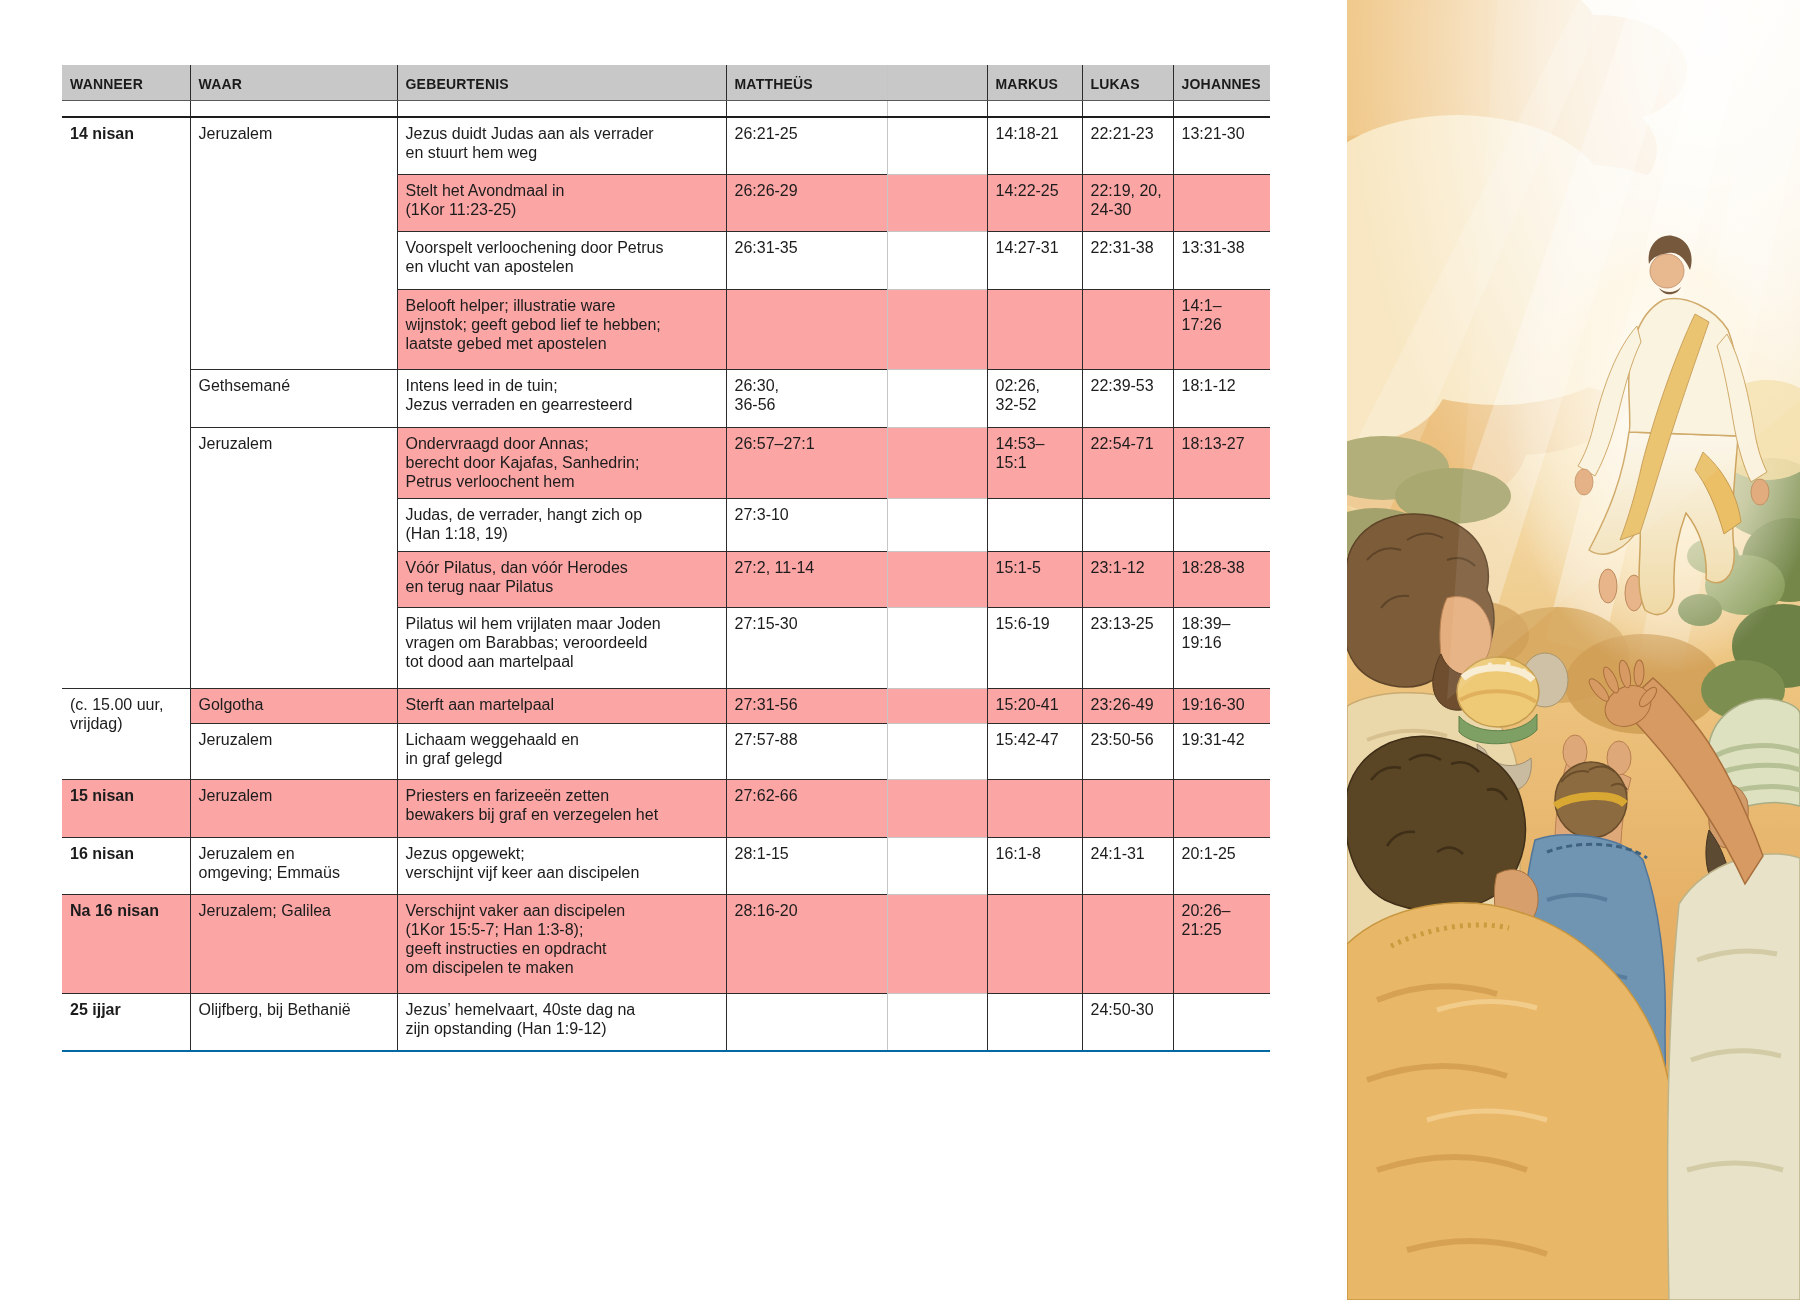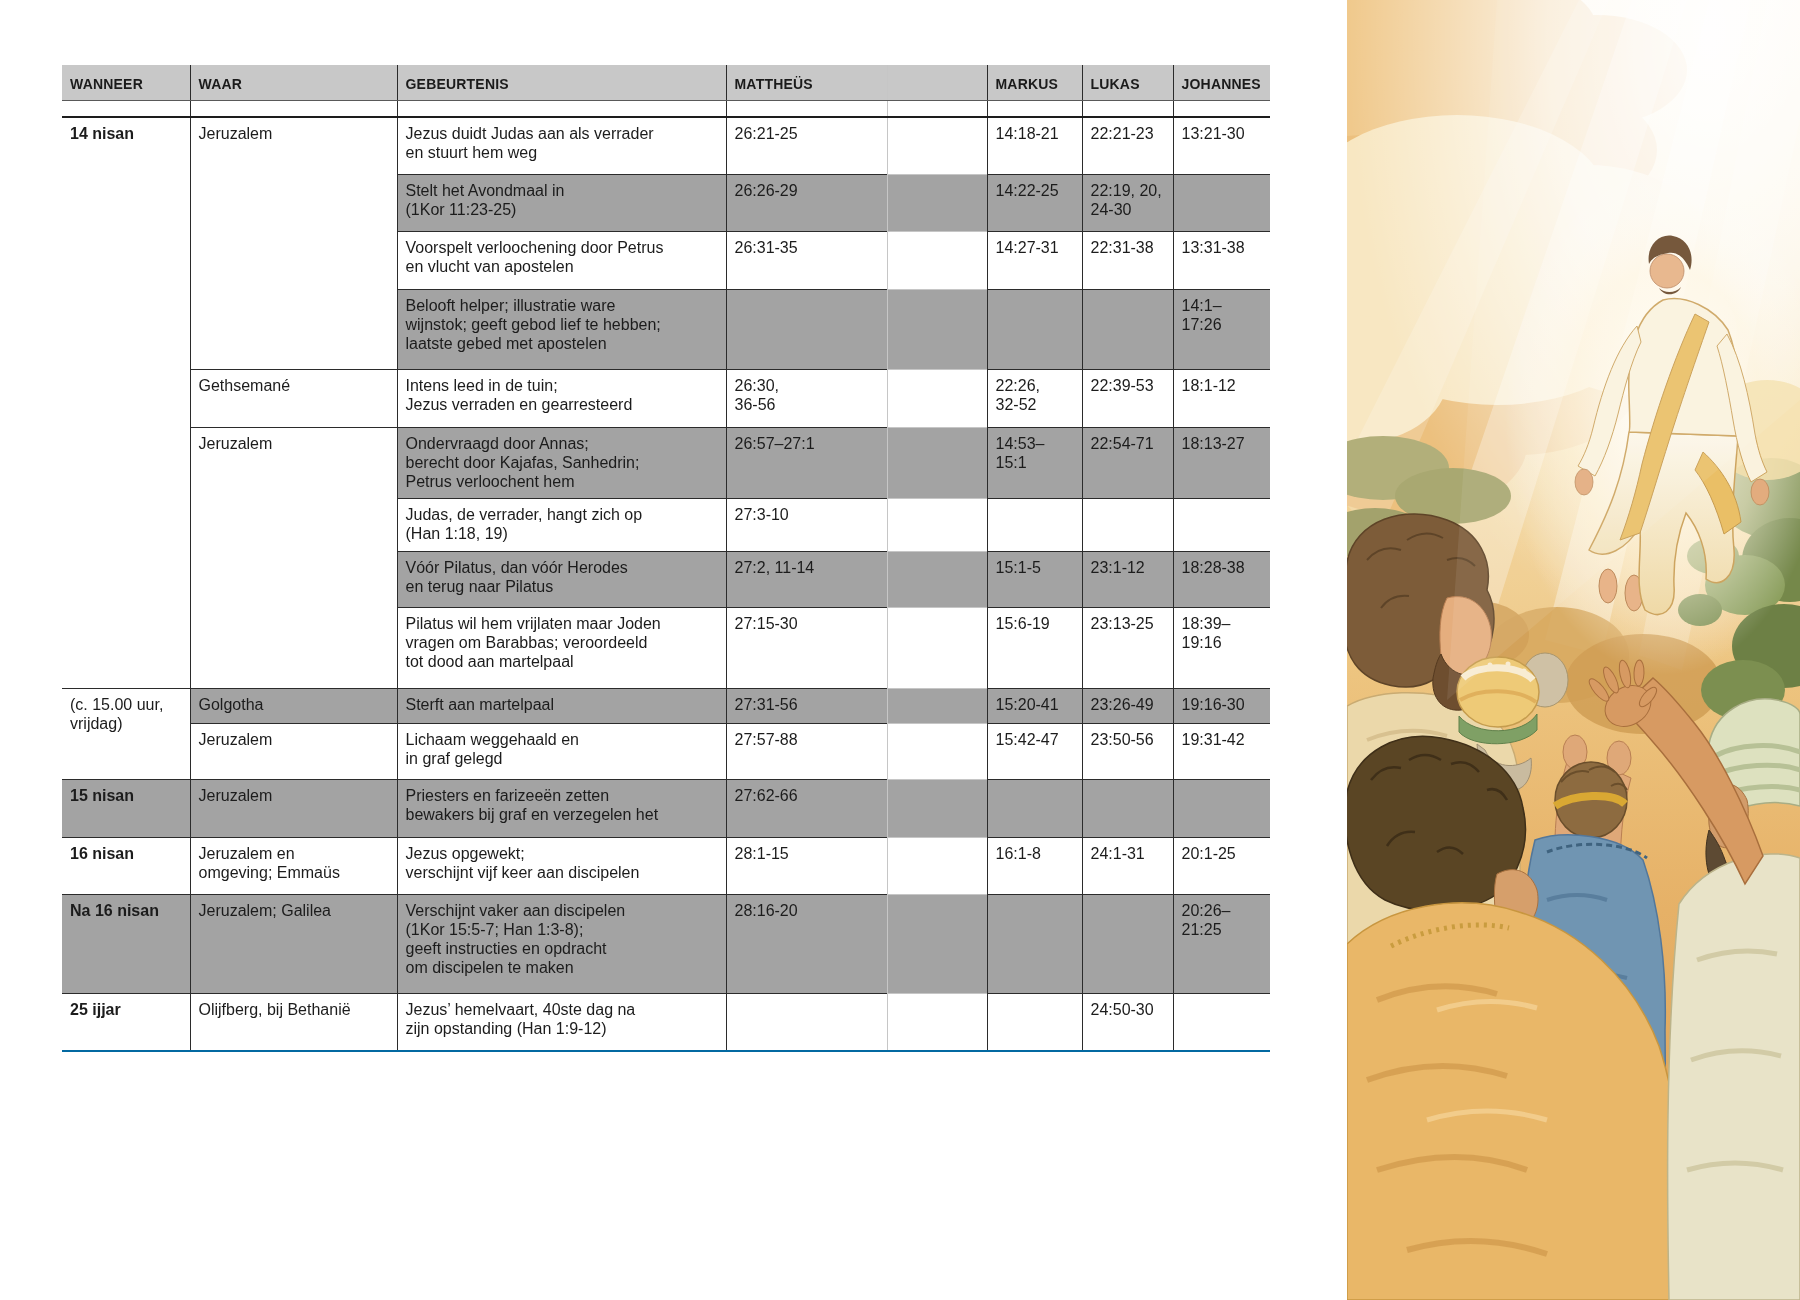--- a/index.html
+++ b/index.html
@@ -16,21 +16,21 @@
             white-space:pre-line;border-top:1px solid #2b2b2b;}
   
   .chron .vl{border-left:1px solid #2b2b2b;}
   .chron .vll{border-left:1px solid #c6c6c6;}
   
   .chron td.c5{border-top:1px solid #c6c6c6;}
   
   .chron tr.gap td{border-top:none;border-bottom:2px solid #1d1d1d;padding:0;height:15px;}
   .chron tr.last td{border-bottom:2px solid #0369a1;}
   .chron td.b{font-weight:bold;}
-  .chron td.sh{background:#a3a3a3;}
+  .chron td.sh{background:#fca5a5;}
 </style>
 </head>
 <body>
 
 <div id="canvas">
 
   <table class="chron">
     <colgroup>
       <col style="width:128px">
         <col style="width:207px">
@@ -106,21 +106,21 @@
         <td class="c8 vl sh">14:1–
 17:26</td>
       </tr>
       <tr style="height:58px">
         <td class="c2 vl">Gethsemané</td>
         <td class="c3 vl">Intens leed in de tuin;
 Jezus verraden en gearresteerd</td>
         <td class="c4 vl">26:30,
 36-56</td>
         <td class="c5 vll"></td>
-        <td class="c6 vl">22:26,
+        <td class="c6 vl">02:26,
 32-52</td>
         <td class="c7 vl">22:39-53</td>
         <td class="c8 vl">18:1-12</td>
       </tr>
       <tr style="height:71px">
         <td class="c2 vl" rowspan="4">Jeruzalem</td>
         <td class="c3 vl sh">Ondervraagd door Annas;
 berecht door Kajafas, Sanhedrin;
 Petrus verloochent hem</td>
         <td class="c4 vl sh">26:57–27:1</td>

